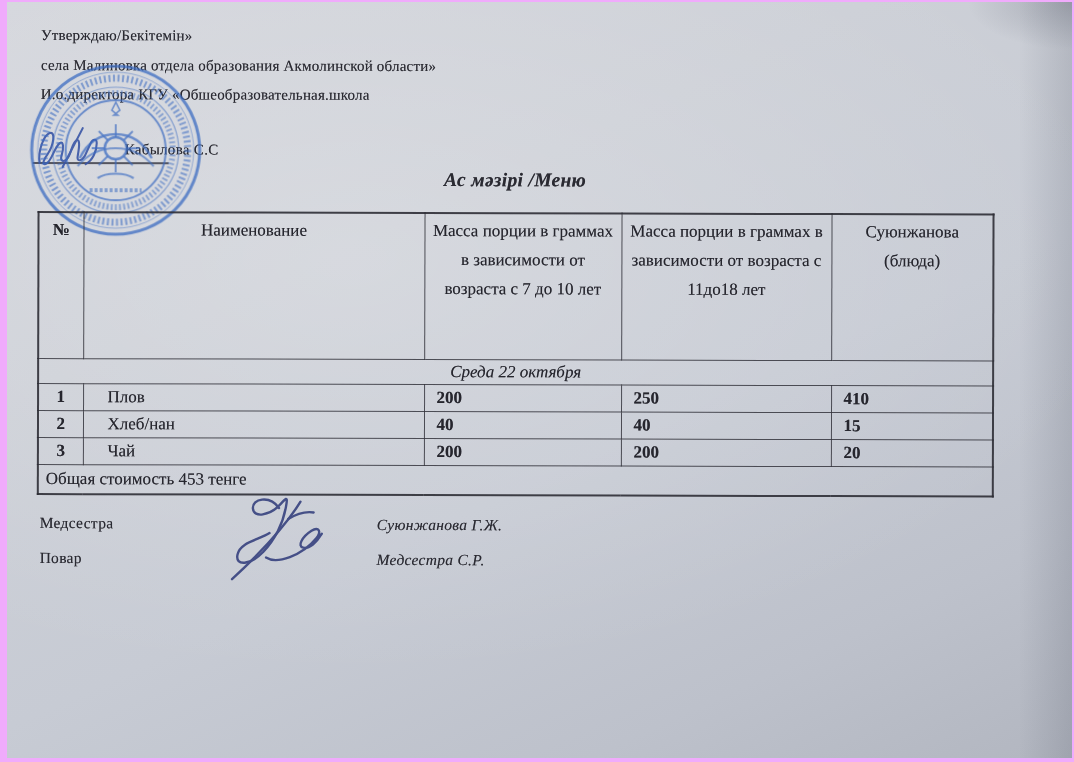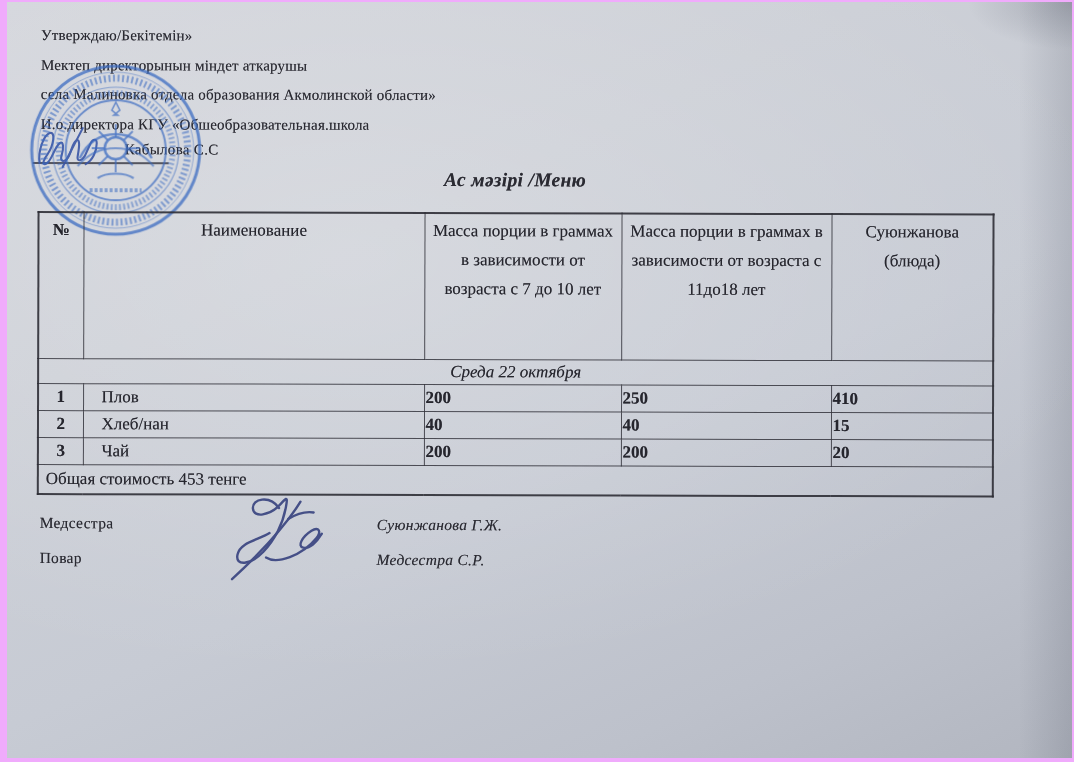--- a/index.html
+++ b/index.html
@@ -28,39 +28,38 @@
   .doc-title{position:absolute;left:45px;top:170px;width:955px;text-align:center;
     font-size:19.5px;font-weight:bold;font-style:italic;letter-spacing:.3px;}
 
   table.menu{position:absolute;left:45px;top:213px;width:955px;border-collapse:collapse;table-layout:fixed;}
   table.menu td{border:1.4px solid rgba(52,52,60,.85);font-size:17px;color:#26262e;overflow:hidden;}
   table.menu{border:2px solid rgba(45,45,53,.9);}
   td.h{ text-align:center;vertical-align:top;line-height:29px;padding:2px 4px 0 4px;height:143px;}
   td.h-num{font-weight:bold;}
   td.section{height:24px;font-style:italic;font-size:18.5px;text-align:center;padding:0;}
   td.rnum{font-weight:bold;text-align:center;height:24px;}
-  td.rname{padding-left:18px;height:24px;}
-  td.rval{font-weight:bold;padding-left:1px;height:24px;}
+  td.rname{padding-left:24px;height:24px;}
+  td.rval{font-weight:bold;padding-left:12px;height:24px;}
   td.total{height:26px;font-size:15.5px;padding-left:7px;}
 
   .sig-block-label{position:absolute;left:48px;font-size:15.5px;letter-spacing:.3px;}
   .sig-block-name{position:absolute;left:385px;font-size:15.5px;letter-spacing:.3px;font-style:italic;}
   .staff-sig{position:absolute;left:212px;top:488px;width:140px;height:96px;transform:rotate(-6deg);}
   .head-sig{position:absolute;left:40px;top:126px;width:112px;height:46px;}
 </style>
 </head>
 <body>
 
 <div id="screenshot">
   <div class="paper"></div>
   <div class="content">
 
     <div class="approval">
       <div>Утверждаю/Бекітемін»</div>
-      <div>Мектеп директорынын міндет аткарушы</div>
       <div>села Малиновка отдела образования Акмолинской области»</div>
       <div>И.о.директора КГУ «Обшеобразовательная.школа</div>
     </div>
 
     <div class="sig-underline"></div>
 
     <svg class="head-sig" viewBox="0 0 112 46">
       <g fill="none" stroke="#3a56a6" stroke-width="2.1" stroke-linecap="round" opacity="0.9">
         <path d="M7,39 C5,27 11,11 17,9 C23,7 21,21 15,30 C11,35 9,41 13,40 C19,38 21,24 27,19 C31,16 31,25 29,31 C27,37 31,39 35,34 C39,29 39,18 44,16 C48,15 46,26 45,32 C44,37 48,38 52,32 L58,19 C60,15 64,14 64,19 C64,27 60,36 53,40"></path>
         <path d="M30,43 L50,4"></path>

